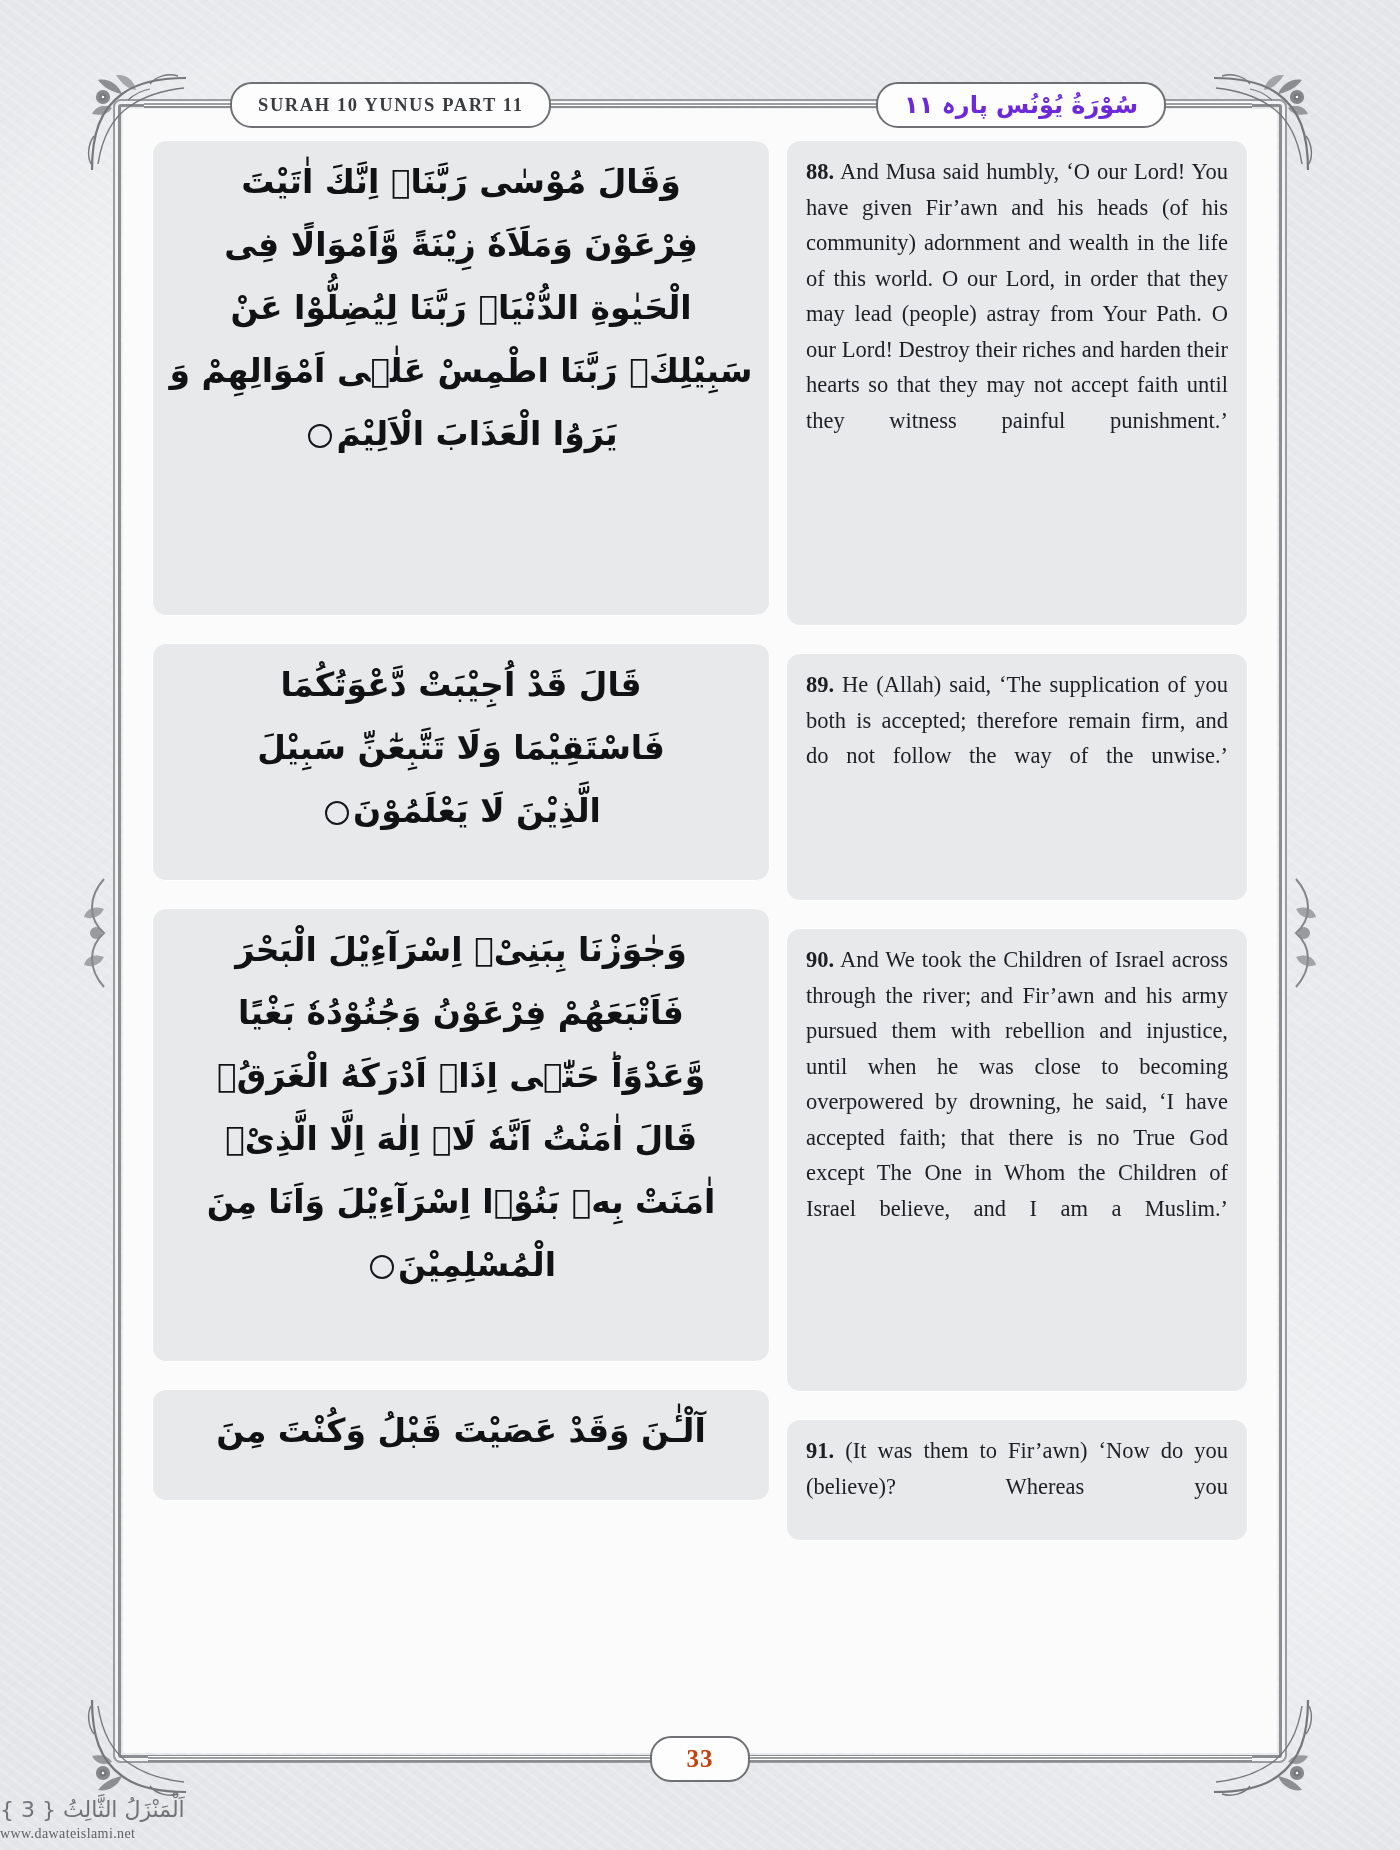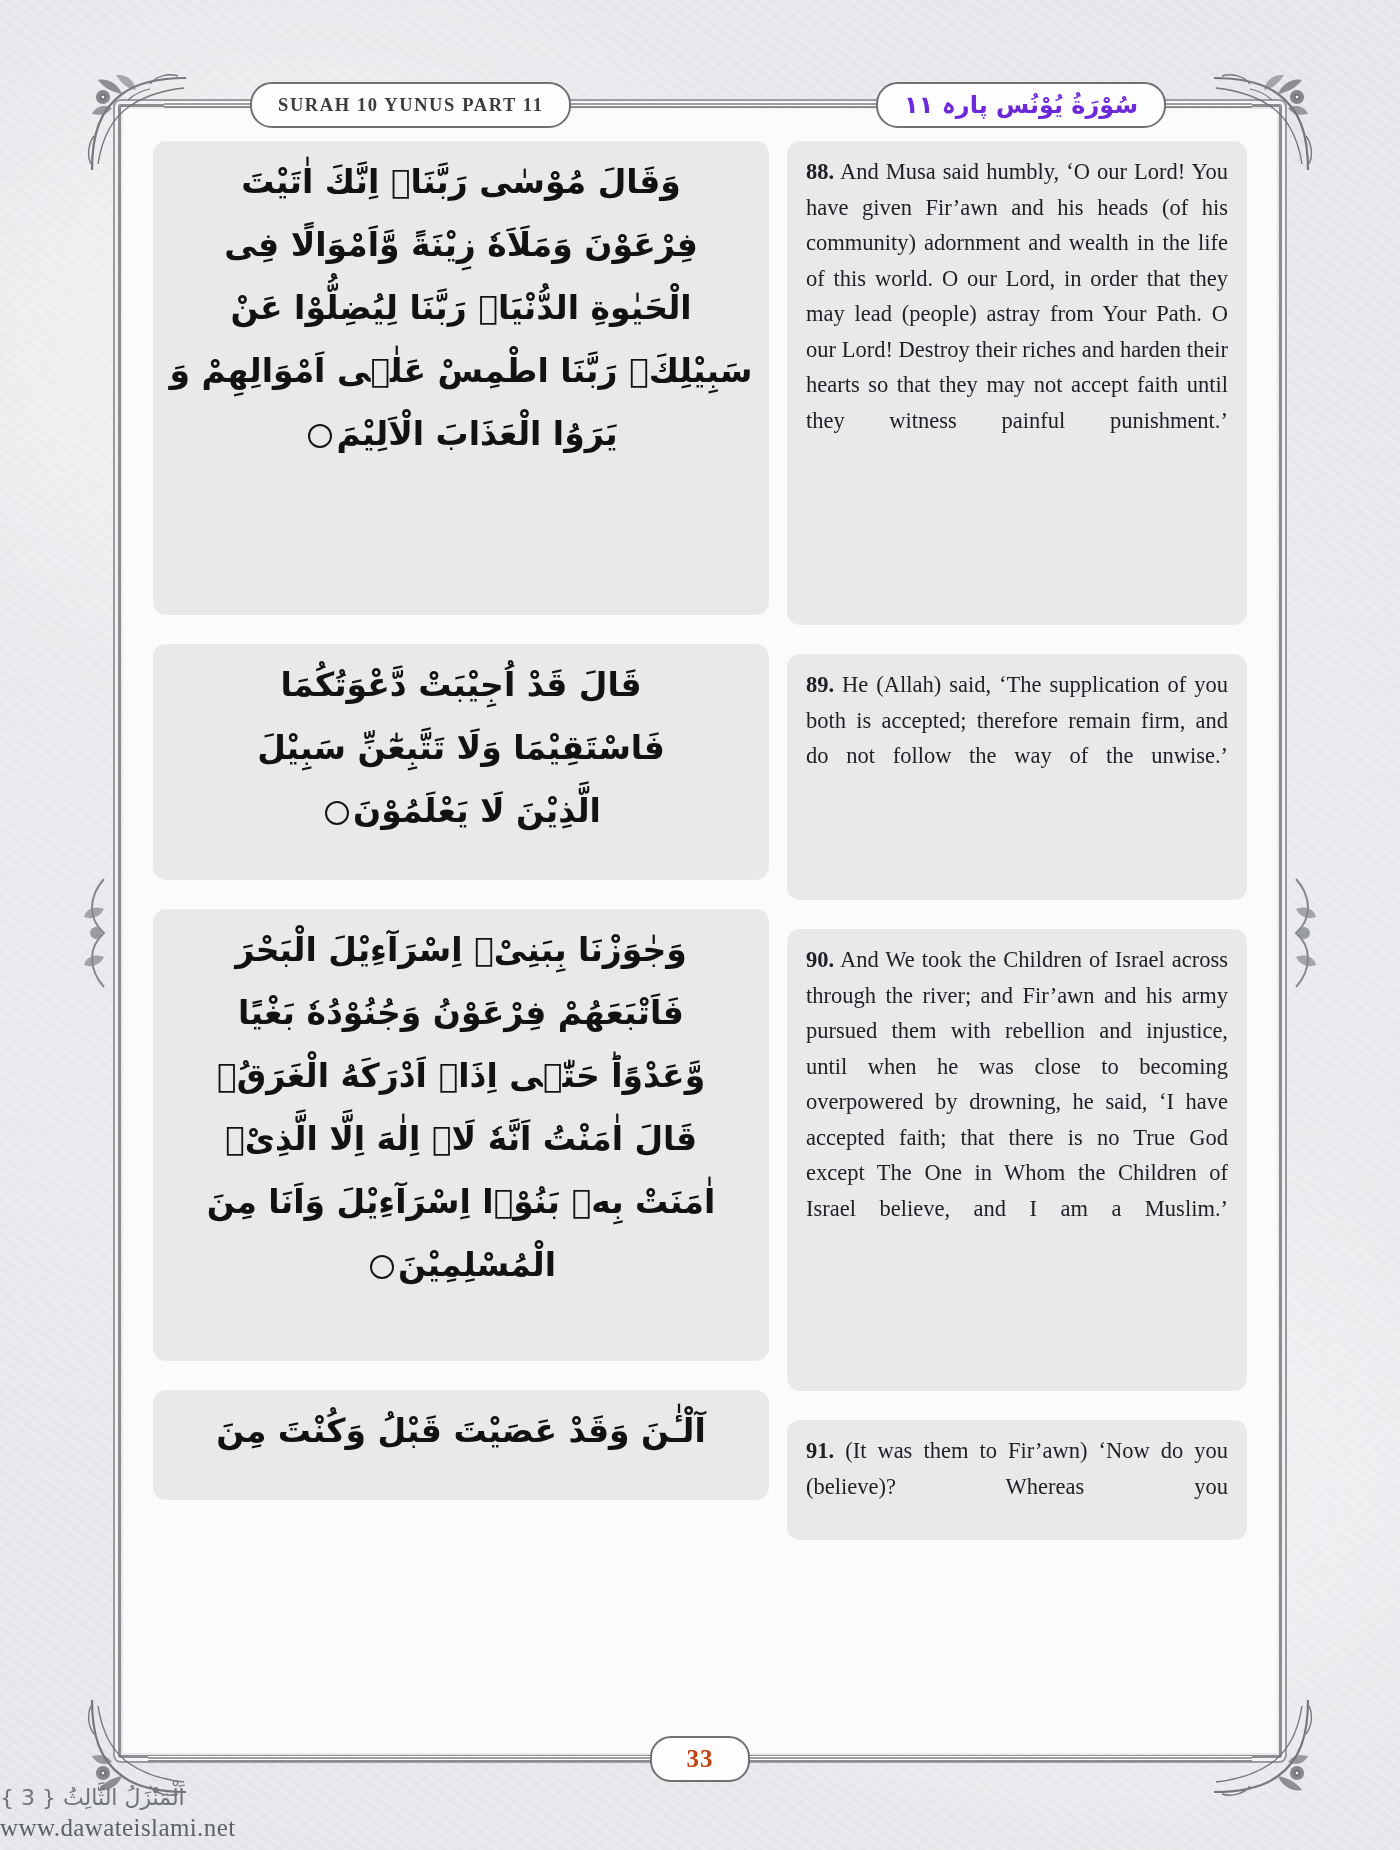--- a/index.html
+++ b/index.html
@@ -55,21 +55,21 @@
 
   
   .orn-side{position:absolute;width:54px;height:120px;color:#7a7c80;opacity:.9;}
   .orn-side svg{width:100%;height:100%;}
   .orn-side.l{left:-14px;top:50%;margin-top:-60px;}
   .orn-side.r{right:-14px;top:50%;margin-top:-60px;transform:scaleX(-1);}
 
   
   .header-row{
     position:absolute;
-    left:76px;right:60px;top:4px;
+    left:56px;right:60px;top:4px;
     height:46px;
   }
   .hdr-line{
     position:absolute;left:0;right:0;top:20px;height:6px;
     background:linear-gradient(#ffffff 0 1px,#9b9da0 1px 3px,#ffffff 3px 4px,#8b8d90 4px 6px);
   }
   .cartouche{
     position:absolute;top:0;
     height:42px;
     border:2.5px solid #6e7073;
@@ -183,21 +183,21 @@
   .manzil{
     font-family:"DejaVu Sans", sans-serif;
     direction:rtl;
     font-size:22px;
     color:#6f7278;
     letter-spacing:.5px;
     margin-bottom:4px;
   }
   .site{
     font-family:"Liberation Serif", serif;
-    font-size:25px;
+    font-size:14px;
     color:#5d6167;
     letter-spacing:.4px;
   }
 </style>
 </head>
 <body>
 
 <div class="page-bg"></div>
 
 <div class="frame">

